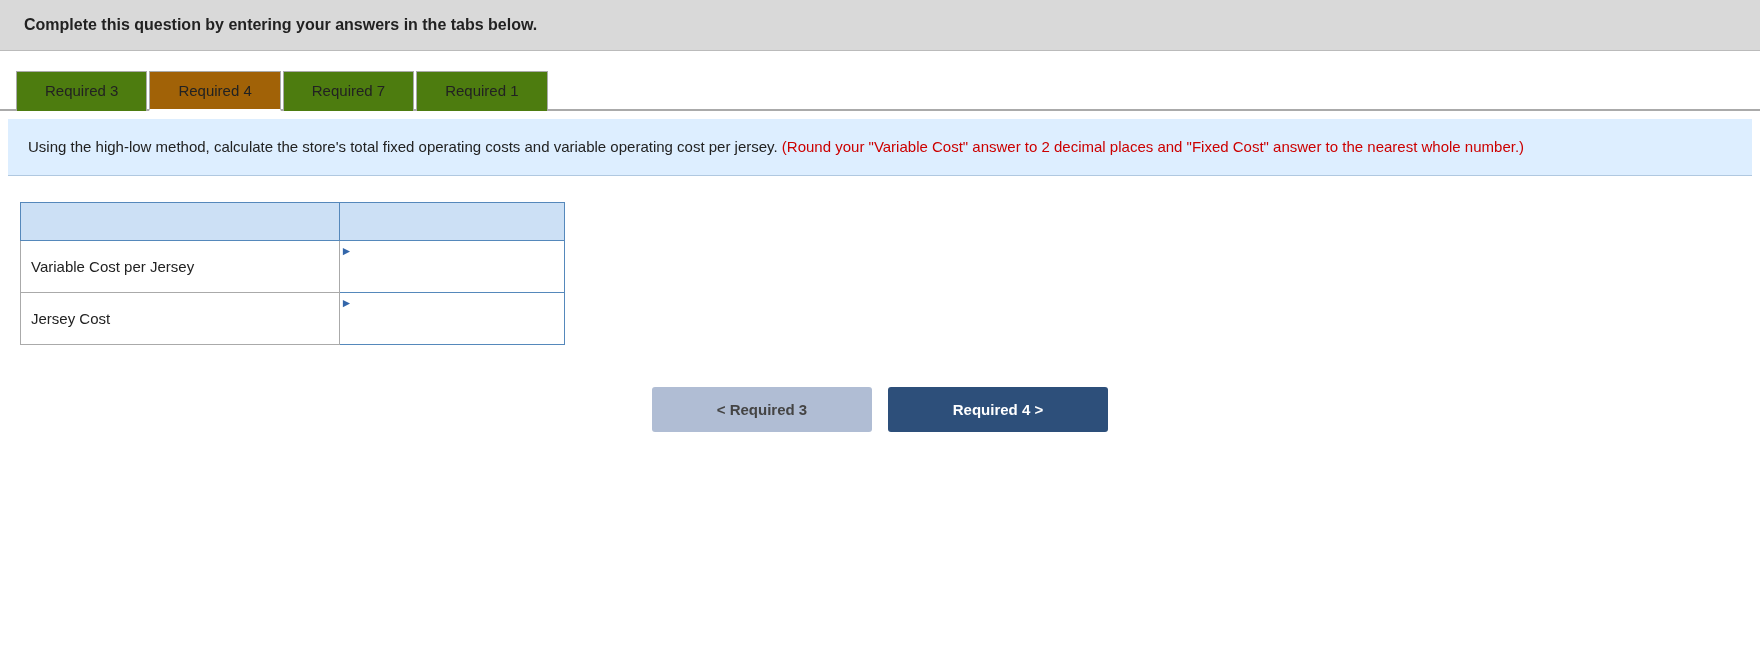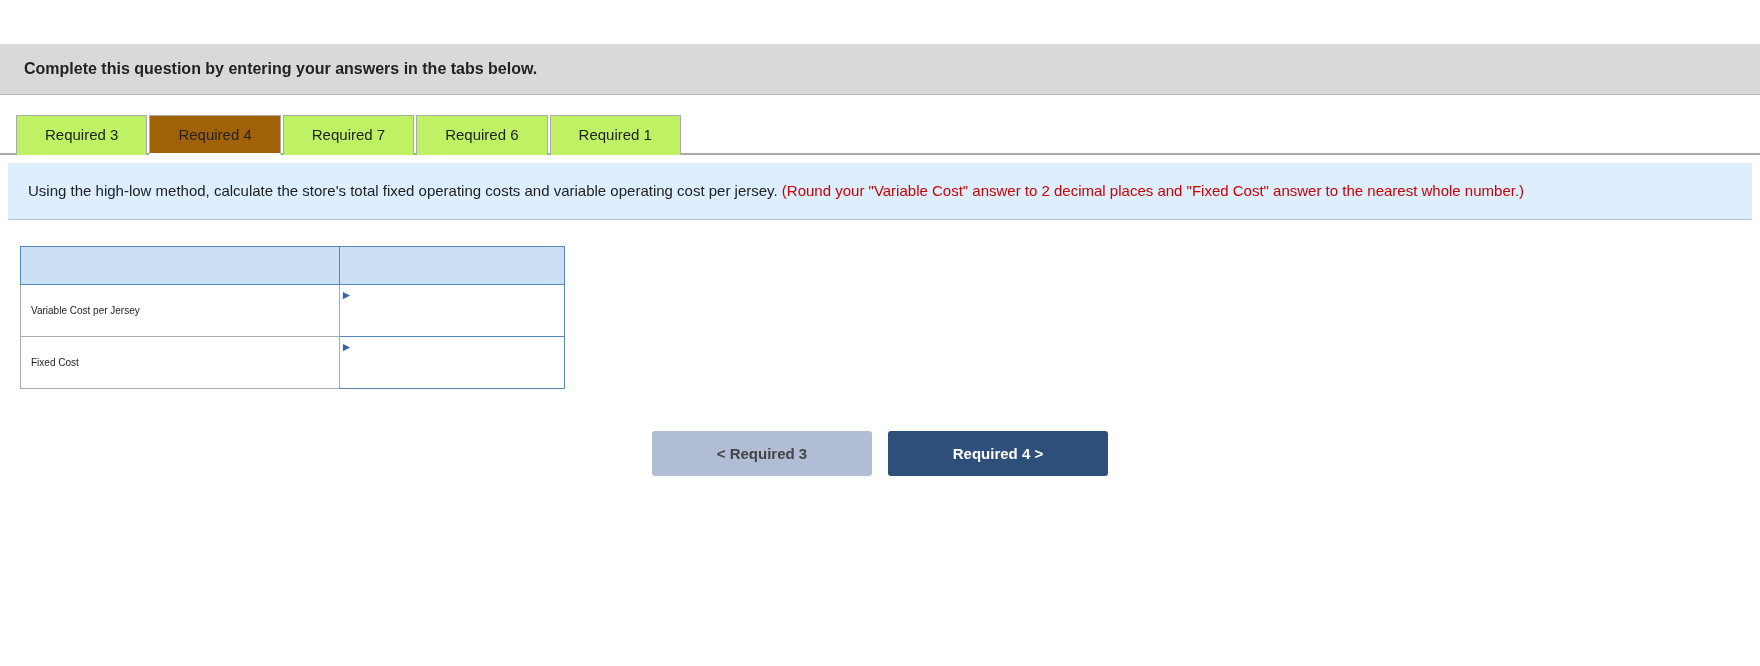--- a/index.html
+++ b/index.html
@@ -16,37 +16,36 @@
       width: 1760px;
       min-height: 666px;
     }
 
     .instruction-bar {
       background: #d9d9d9;
       padding: 16px 24px;
       font-weight: bold;
       font-size: 16px;
       border-bottom: 1px solid #bbb;
-      margin-top: 44px;
     }
 
     .tabs-container {
       display: flex;
       flex-direction: row;
       border-bottom: 2px solid #aaa;
       margin-top: 18px;
       padding-left: 16px;
     }
 
     .tab {
       border: 1px solid #aaa;
       border-bottom: none;
       padding: 10px 28px;
       cursor: pointer;
-      background: #bef264;
+      background: #4d7c0f;
       font-size: 15px;
       margin-right: 2px;
       color: #222;
       position: relative;
       bottom: -2px;
     }
 
     .tab.active {
       background: #a16207;
       border-bottom: 2px solid #ffffff;
@@ -90,21 +89,21 @@
     .cost-table .header-row th.label-col {
       width: 320px;
     }
 
     .cost-table .header-row th.value-col {
       width: 225px;
     }
 
     .cost-table td.label-cell {
       padding: 6px 10px;
-      font-size: 10px;
+      font-size: 15px;
       border: 1px solid #aaa;
       width: 320px;
     }
 
     .cost-table td.input-cell {
       border: 1px solid #5588bb;
       padding: 0;
       width: 225px;
     }
 
@@ -167,23 +166,20 @@
 
 <div class="tabs-container">
   <div class="tab">
     <span>Required 3</span>
   </div>
   <div class="tab active">
     <span>Required 4</span>
   </div>
   <div class="tab">
     <span>Required 7</span>
-  </div>
-  <div class="tab">
-    <span>Required 6</span>
   </div>
   <div class="tab">
     <span>Required 1</span>
   </div>
 </div>
 
 <div class="question-block">
   <span>Using the high-low method, calculate the store's total fixed operating costs and variable operating cost per jersey.</span>
   <span class="red-text">(Round your "Variable Cost" answer to 2 decimal places and "Fixed Cost" answer to the nearest whole number.)</span>
 </div>
@@ -198,21 +194,21 @@
     </thead>
     <tbody>
       <tr>
         <td class="label-cell">Variable Cost per Jersey</td>
         <td class="input-cell">
           <span class="arrow-marker">►</span>
           <input type="text" placeholder="" style="">
         </td>
       </tr>
       <tr>
-        <td class="label-cell">Fixed Cost</td>
+        <td class="label-cell">Jersey Cost</td>
         <td class="input-cell">
           <span class="arrow-marker">►</span>
           <input type="text" placeholder="" style="">
         </td>
       </tr>
     </tbody>
   </table>
 </div>
 
 <div class="nav-buttons">

